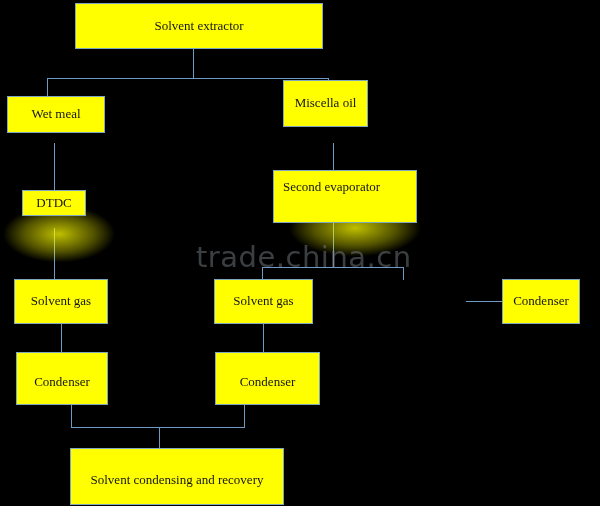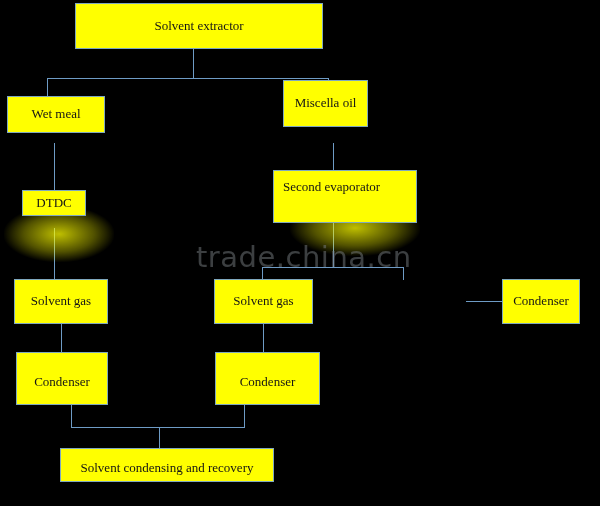--- a/index.html
+++ b/index.html
@@ -143,19 +143,19 @@
   </div>
 
   <div class="node top-text" style="left:16px; top:352px; width:92px; height:53px;">
     <span>Condenser</span>
   </div>
 
   <div class="node top-text" style="left:215px; top:352px; width:105px; height:53px;">
     <span>Condenser</span>
   </div>
 
-  <div class="node top-text" style="left:60px; top:448px; width:214px; height:34px;">
+  <div class="node top-text" style="left:70px; top:448px; width:214px; height:57px;">
     <span>Solvent condensing and recovery</span>
   </div>
 
   <div id="watermark">trade.china.cn</div>
 
 </div>
 
 </body></html>

